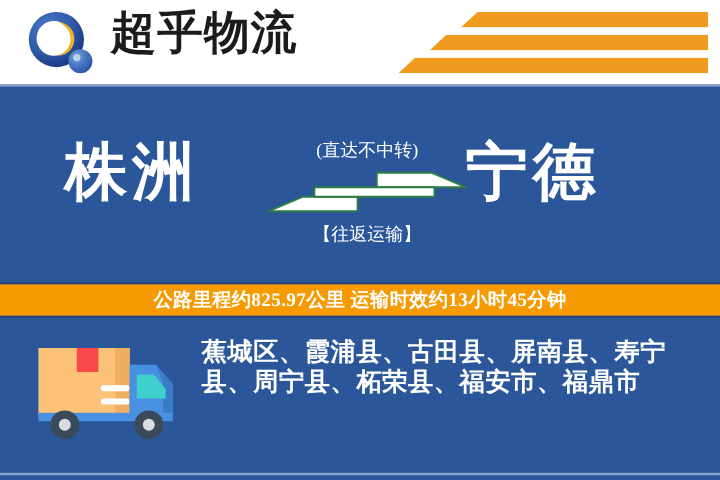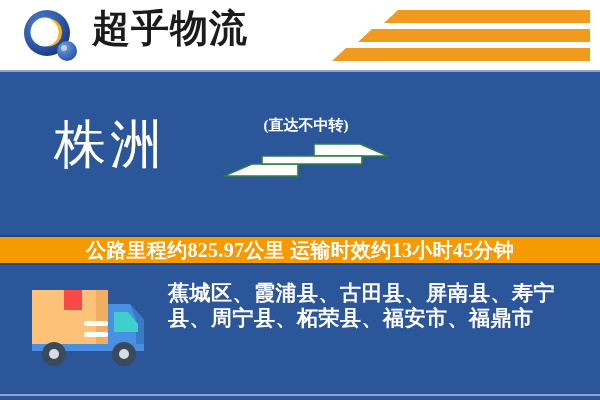--- a/index.html
+++ b/index.html
@@ -75,38 +75,38 @@
   }
 
   
   .route {
     position:absolute; left:0; top:96px;
     width:600px; height:120px;
   }
   .city {
     position:absolute; top:18px;
     font-family:"Liberation Serif", serif;
-    font-size:52px; font-weight:normal;
+    font-size:52px; font-weight:bold;
     color:#ffffff;
     letter-spacing:4px;
     line-height:62px;
     white-space:nowrap;
   }
   .city-from { left:54px; }
   .city-to   { left:388px; }
 
   .mid {
     position:absolute; left:228px; top:0;
     width:156px; height:120px;
   }
   .mid-top, .mid-bot {
     position:absolute; left:0; width:156px;
     text-align:center;
     font-family:"Liberation Serif", serif;
-    font-size:15px; font-weight:bold;
+    font-size:15px; font-weight:normal;
     color:#ffffff;
     white-space:nowrap;
   }
   .mid-top { top:20px; }
   .mid-bot { top:90px; }
   .arrow-wrap {
     position:absolute; left:-6px; top:46px;
     width:168px; height:36px;
   }
 
@@ -114,21 +114,21 @@
   .infobar {
     position:absolute; left:0; top:235px;
     width:600px; height:30px;
     background:#F59A00;
     border-top:2px solid #27457c;
     border-bottom:2px solid #27457c;
     display:flex; align-items:center; justify-content:center;
   }
   .infobar-text {
     font-family:"Liberation Serif", serif;
-    font-size:20px; font-weight:bold;
+    font-size:16px; font-weight:bold;
     color:#ffffff;
     white-space:nowrap;
     letter-spacing:0.3px;
   }
 
   
   .truck { position:absolute; left:26px; top:278px; width:130px; height:95px; }
 
   .districts {
     position:absolute; left:168px; top:281px;
@@ -195,22 +195,24 @@
       <div class="arrow-wrap">
         <svg width="168" height="36" viewBox="0 0 168 36">
           <g fill="#ffffff" stroke="#2E7D46" stroke-width="1.6" stroke-linejoin="round">
             <polygon points="92,2 138,2 166,14 138,14 92,14"></polygon>
             <polygon points="76,22 30,22 2,34 30,34 76,34"></polygon>
             <rect x="40" y="14" width="100" height="8"></rect>
           </g>
         </svg>
       </div>
 
+      <div class="mid-bot">【往返运输】</div>
     </div>
 
+    <div class="city city-to">宁德</div>
   </div>
 
   <div class="infobar">
     <div class="infobar-text">公路里程约825.97公里   运输时效约13小时45分钟</div>
   </div>
 
   <div class="truck">
     <svg width="130" height="95" viewBox="0 0 130 95">
 
       <rect x="6" y="12" width="76" height="56" fill="#FBC278"></rect>

